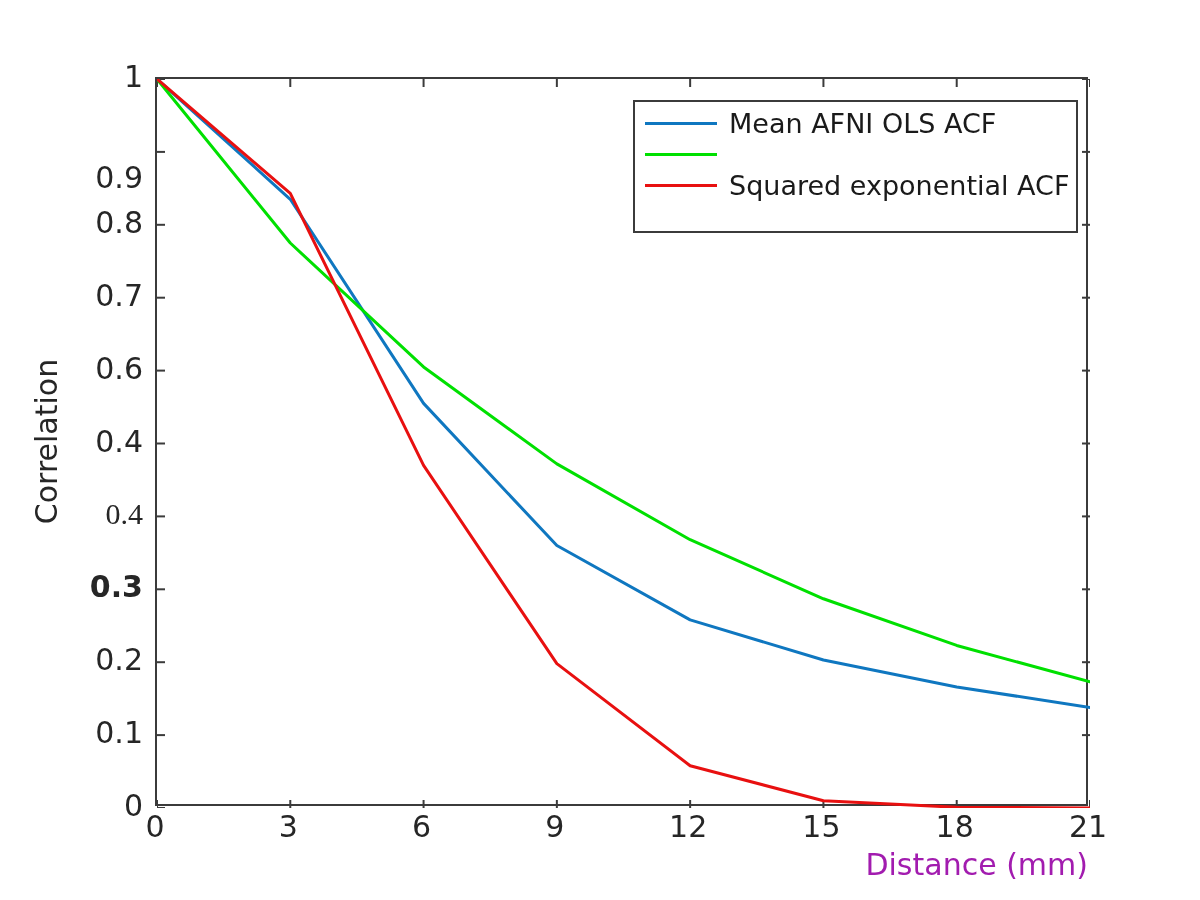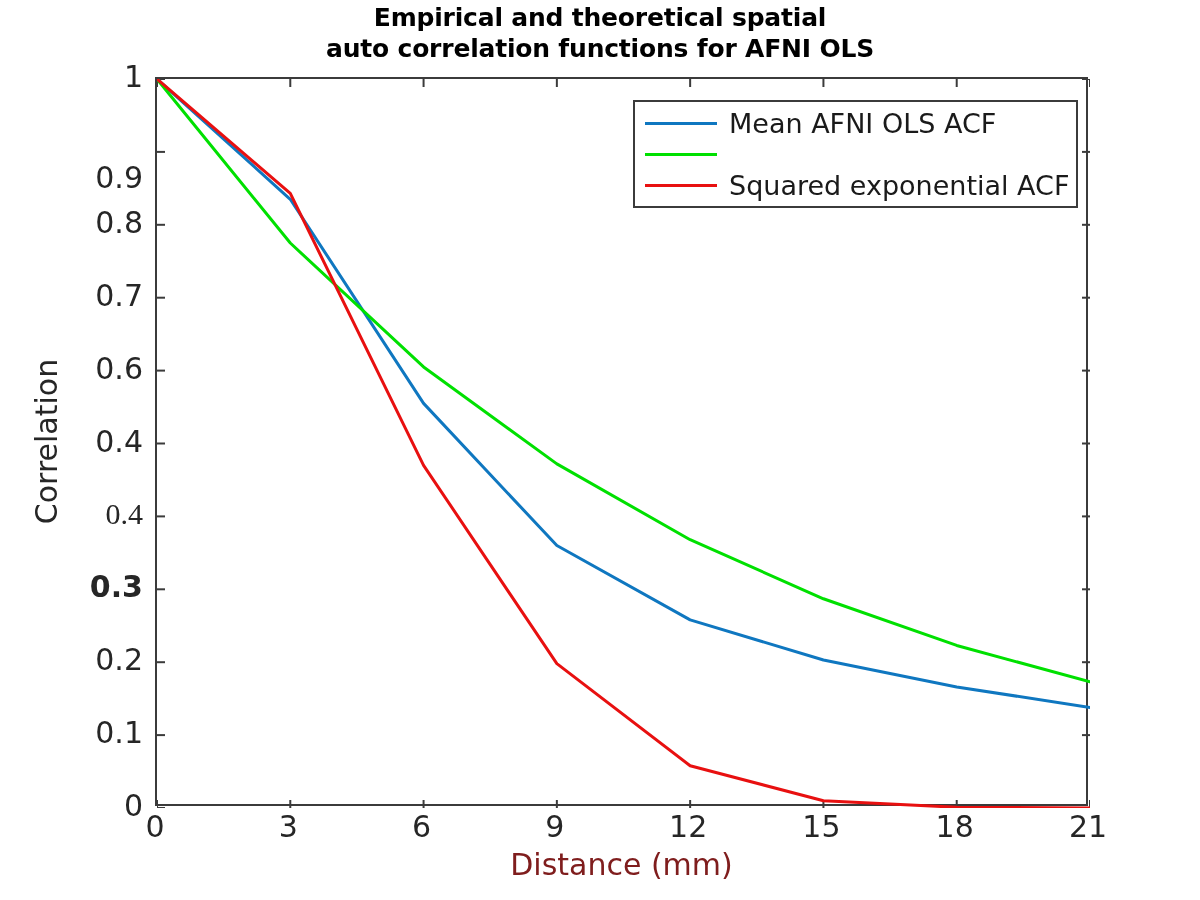--- a/index.html
+++ b/index.html
@@ -38,23 +38,23 @@
     color: #000000;
   }
   #chart-title .tline { display: block; }
 
   
   #xlabel {
     position: absolute;
     left: 155px;
     top: 847px;
     width: 933px;
-    text-align: center;
-    font-size: 30px;
-    color: #7f1d1d;
+    text-align: right;
+    font-size: 30px;
+    color: #a21caf;
   }
   #ylabel-wrap {
     position: absolute;
     left: 24px;
     top: 77px;
     width: 46px;
     height: 729px;
     display: flex;
     align-items: center;
     justify-content: center;
@@ -121,21 +121,21 @@
     width: 933px;
     height: 40px;
   }
 
   
   #legend {
     position: absolute;
     left: 633px;
     top: 100px;
     width: 445px;
-    height: 108px;
+    height: 133px;
     border: 2px solid #3b3b3b;
     background: #ffffff;
     box-sizing: border-box;
     padding: 6px 10px 6px 10px;
   }
   .legend-row {
     display: flex;
     align-items: center;
     height: 31px;
   }
@@ -150,24 +150,20 @@
     color: #1a1a1a;
     white-space: nowrap;
     line-height: 1;
   }
 </style>
 </head>
 <body>
 
 <div id="figure">
 
-  <div id="chart-title">
-    <span class="tline">Empirical and theoretical spatial</span>
-    <span class="tline">auto correlation functions for AFNI OLS</span>
-  </div>
 
   <div id="ylabel-wrap">
     <div id="ylabel">Correlation</div>
   </div>
 
   <div id="ytick-labels">
       <div class="ytick-label" style="top: 729px;">0</div>
       <div class="ytick-label" style="top: 656.1px;">0.1</div>
       <div class="ytick-label" style="top: 583.2px;">0.2</div>
       <div class="ytick-label" style="top: 510.3px; font-weight: bold;">0.3</div>

